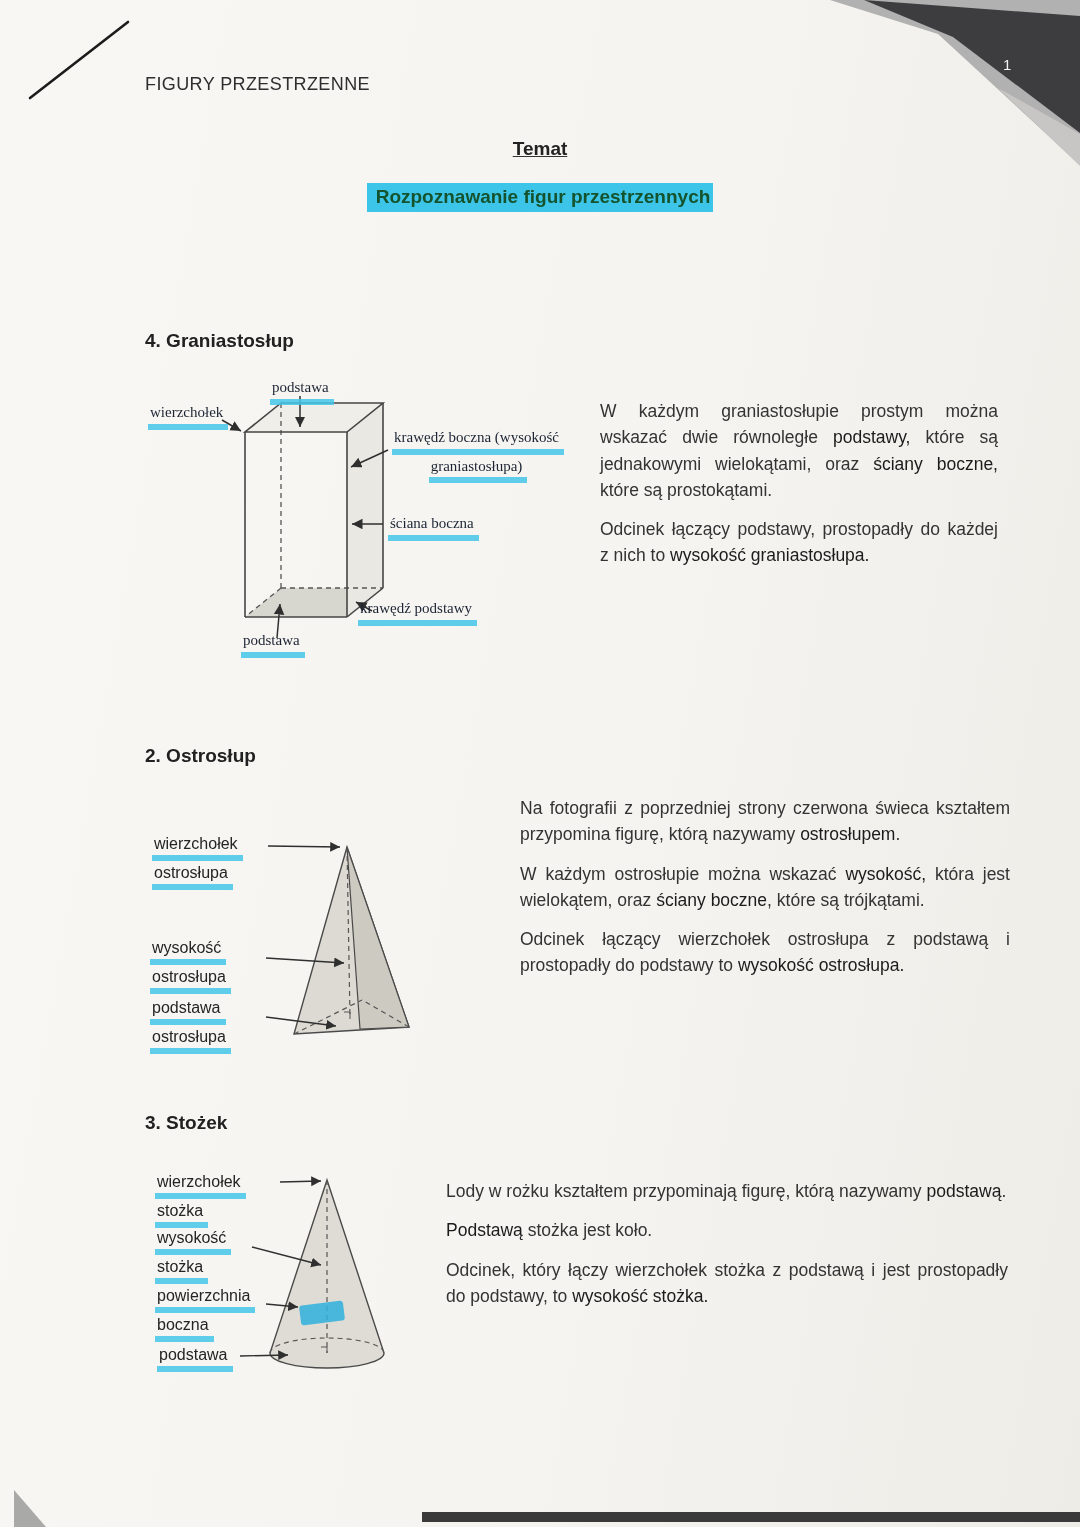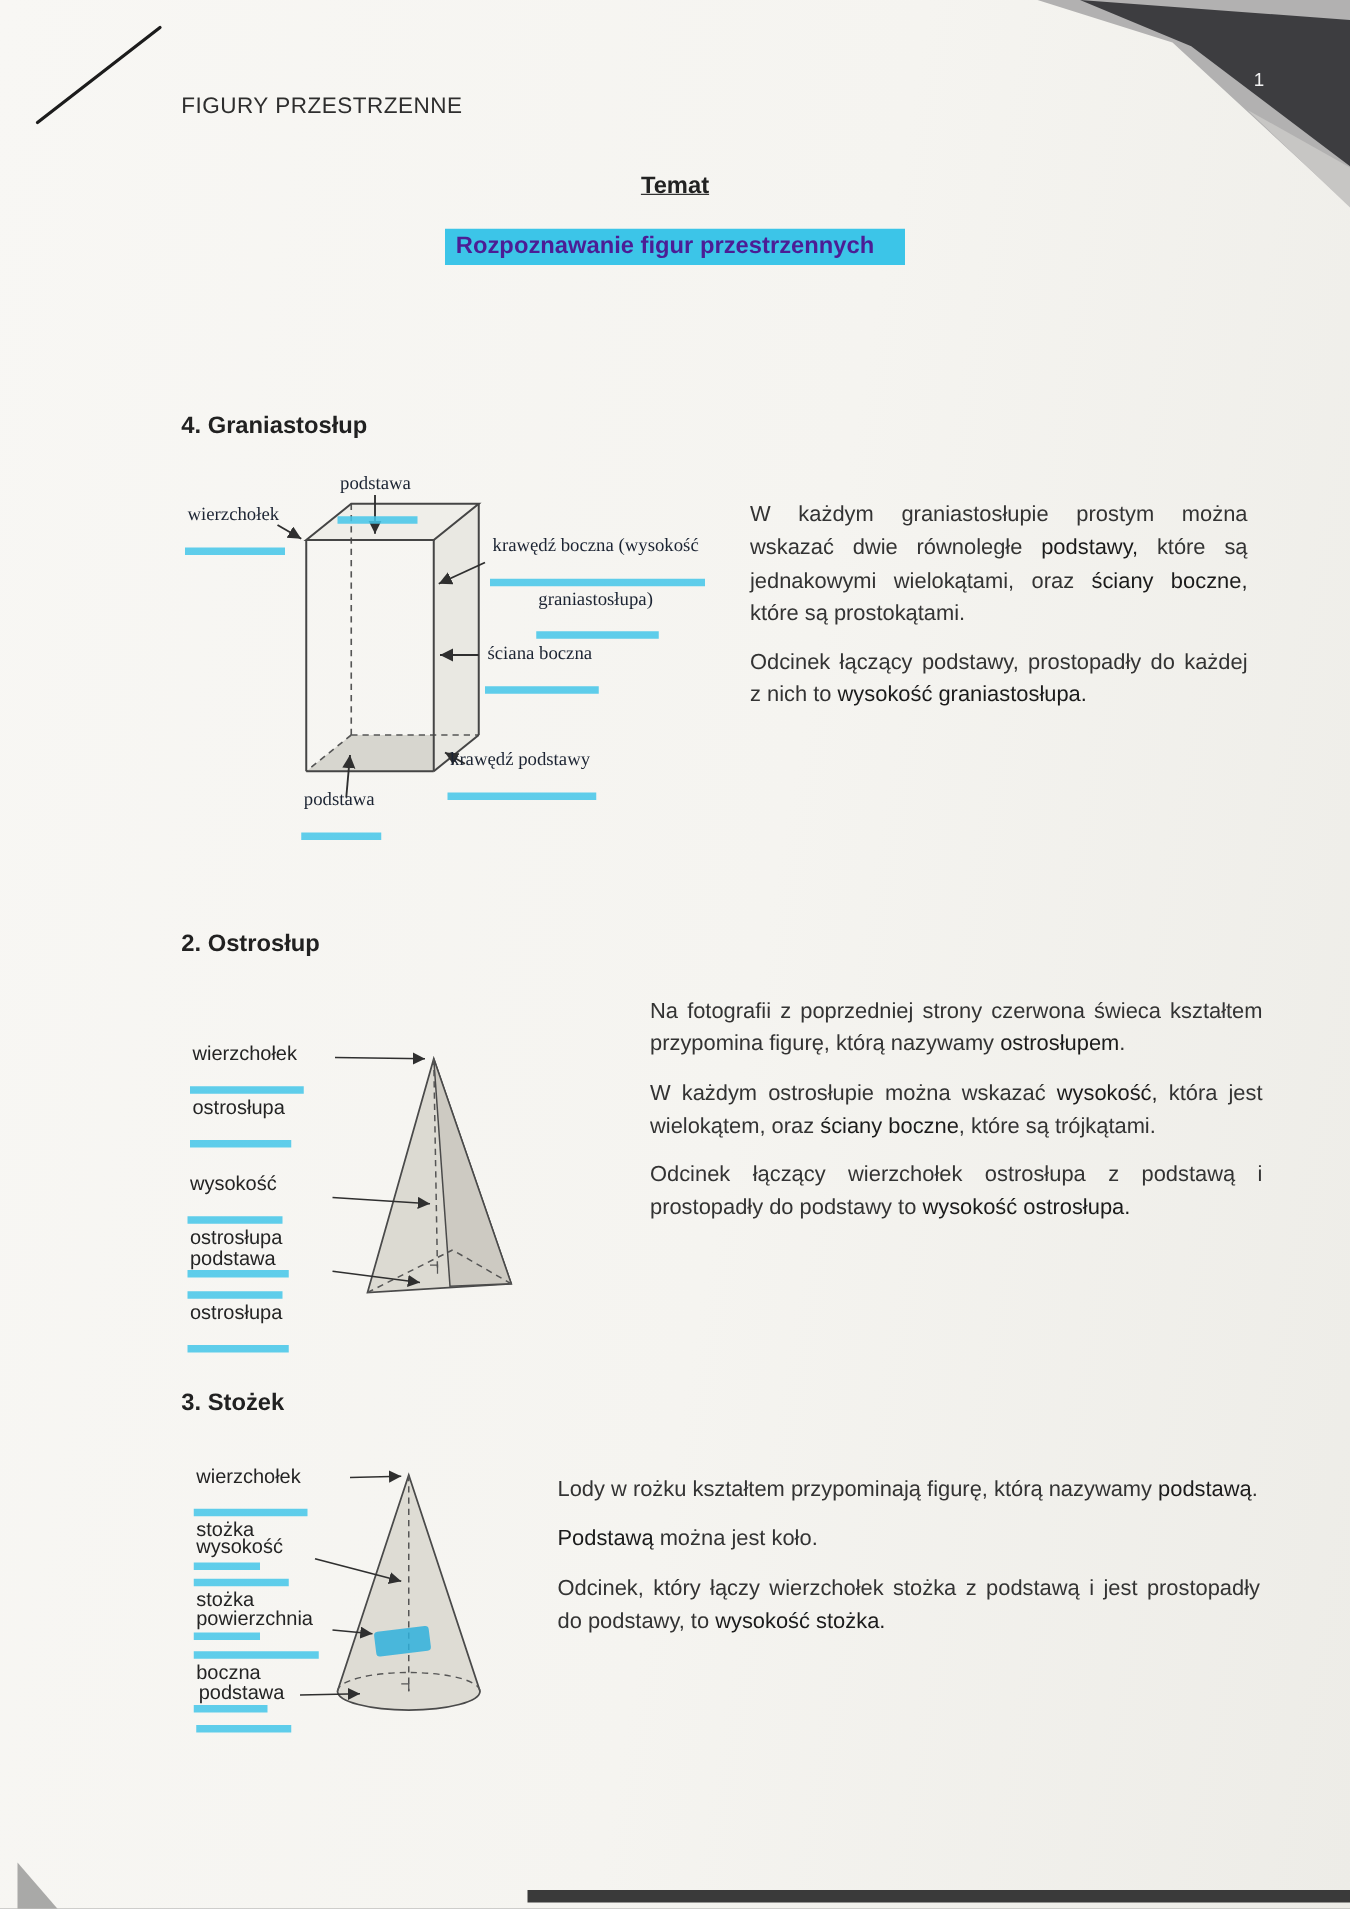--- a/index.html
+++ b/index.html
@@ -6,29 +6,29 @@
   html,body { background:#9a9a9a; }
   .page{
     position:relative; width:1080px; height:1527px; margin:0 auto;
     background:linear-gradient(100deg,#f8f7f4 0%,#f5f4f0 55%,#edece7 100%);
     font-family:"Liberation Sans",sans-serif; color:#333; overflow:hidden;
   }
   .abs{position:absolute;}
   .hdr{font-size:18px; font-weight:500; color:#2e2e2e; letter-spacing:.4px;}
   .centerline{width:100%; text-align:center;}
   .temat{font-weight:700; font-size:19px; color:#222;}
-  .hl{background:#3cc5e8; color:#4c1d95; font-weight:700; font-size:19px; padding:3px 25px 4px 9px; display:inline-block;}
+  .hl{background:#3cc5e8; color:#14532d; font-weight:700; font-size:19px; padding:3px 3px 4px 9px; display:inline-block;}
   .body-text{font-size:17.5px; line-height:1.5; color:#333; text-align:justify;}
   .sec-h{font-size:19px; font-weight:700; color:#212121;}
   .textcol p{margin:0 0 13px 0;}
   .bseg{font-weight:400; color:#1b1b1b;}
   .mk{
     background-image:linear-gradient(rgba(68,198,233,.85),rgba(68,198,233,.85));
     background-repeat:no-repeat; background-size:100% 6px; background-position:0 100%;
-    padding:0 5px 20px 2px; display:inline-block;
+    padding:0 5px 6px 2px; display:inline-block;
   }
   .plbl{font-family:"Liberation Serif",serif; font-size:15px; color:#1c2433; line-height:1.5;}
   .slbl{font-size:16px; color:#242424; line-height:1.45;}
   .pgnum{color:#f2f2f2; font-size:15px; font-weight:500;}
   svg{display:block;}
 </style>
 </head>
 <body>
 
 <div class="page">
@@ -190,17 +190,17 @@
   <div class="abs slbl" style="left:155px; top:1284px;">
     <span class="mk">powierzchnia</span><br>
     <span class="mk">boczna</span>
   </div>
   <div class="abs slbl" style="left:157px; top:1343px;">
     <span class="mk">podstawa</span>
   </div>
 
   <div class="abs textcol" style="left:446px; top:1178px; width:562px;">
     <p class="body-text"><span>Lody w rożku kształtem przypominają figurę, którą nazywamy </span><span class="bseg">podstawą</span><span>.</span></p>
-    <p class="body-text" style="text-align:left;"><span class="bseg">Podstawą</span><span> można jest koło.</span></p>
+    <p class="body-text" style="text-align:left;"><span class="bseg">Podstawą</span><span> stożka jest koło.</span></p>
     <p class="body-text"><span>Odcinek, który łączy wierzchołek stożka z podstawą i jest prostopadły do podstawy, to </span><span class="bseg">wysokość stożka.</span></p>
   </div>
 
 </div>
 
 </body></html>

